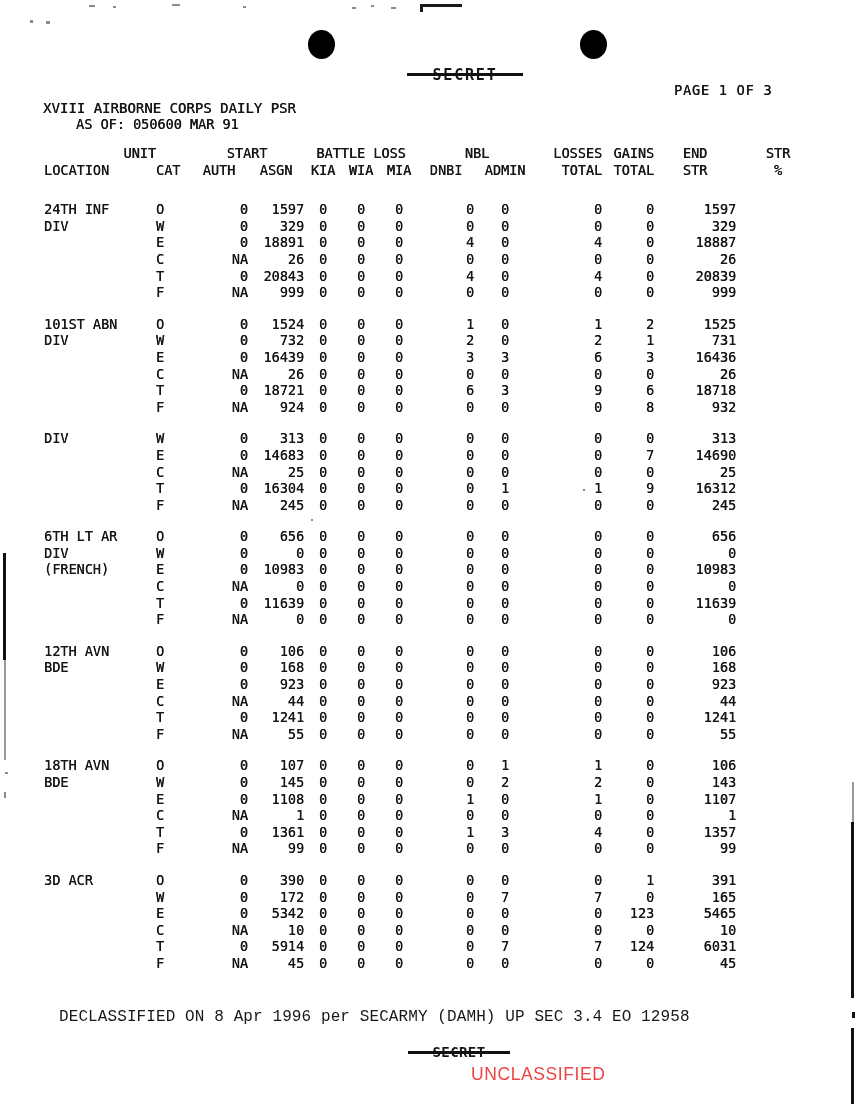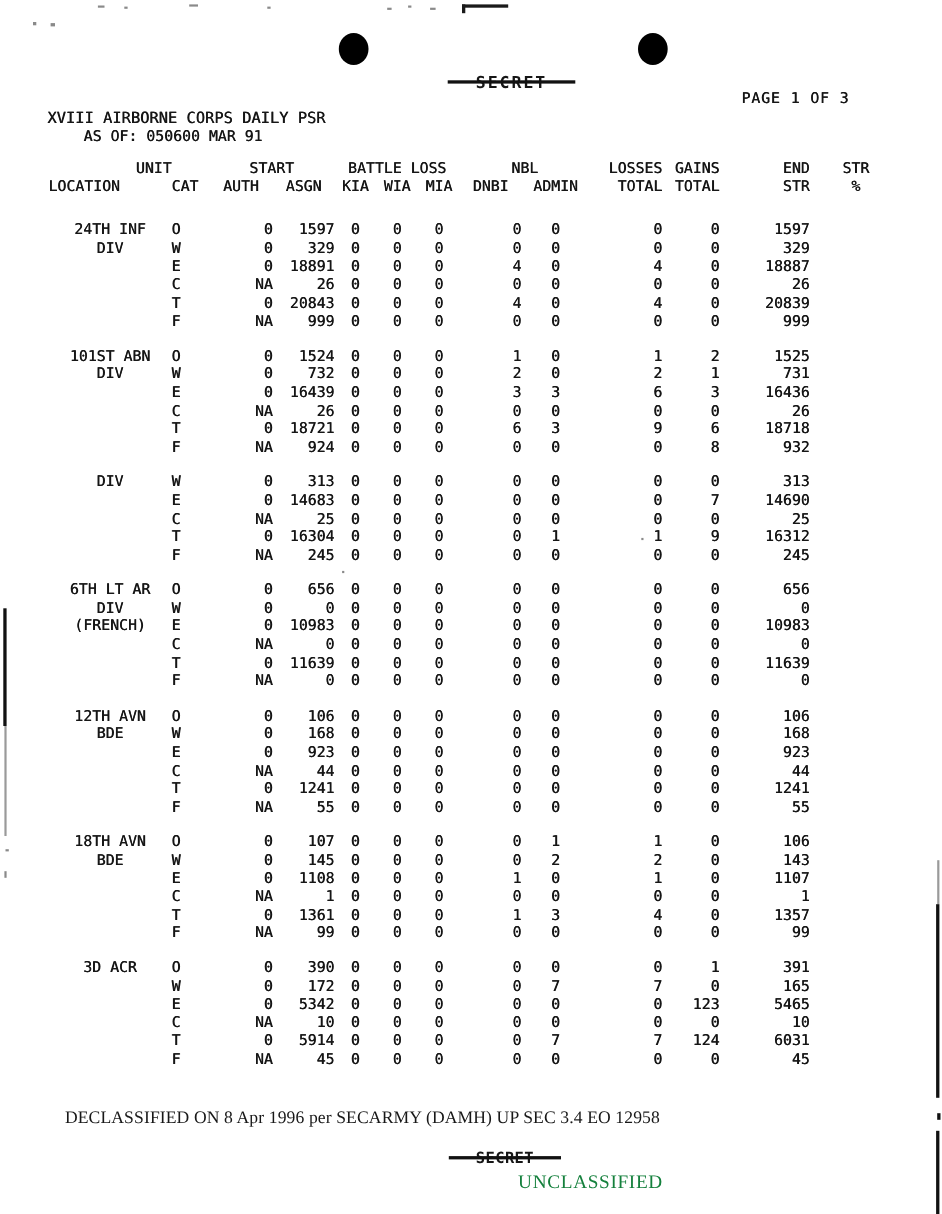--- a/index.html
+++ b/index.html
@@ -50,45 +50,45 @@
   .h-unit{text-align:right;padding-left:28px;}
   .h-location,.h-cat{text-align:left;}
   .h-start{text-align:center;}
   .h-auth,.h-asgn{text-align:center;}
   .h-bl{text-align:center;padding-left:30px;}
   .h-kia,.h-wia,.h-mia{text-align:center;}
   .h-nbl{text-align:center;}
   .h-dnbi{text-align:center;}
   .h-admin{text-align:center;}
   .h-ltotal,.h-losses,.h-gains,.h-gtotal{text-align:right;}
-  .h-end,.h-endstr{text-align:right;padding-right:26px;}
+  .h-end,.h-endstr{text-align:center;padding-right:26px;}
   .h-str,.h-pct{text-align:center;padding-left:36px;}
 
-  .c-unit{text-align:center;}
+  .c-unit{text-align:left;}
   .c-cat{text-align:left;}
   .c-auth{text-align:right;padding-right:14px;}
   .c-asgn{text-align:right;}
   .c-kia,.c-wia,.c-mia{text-align:center;}
   .c-dnbi{text-align:right;padding-right:11px;}
   .c-admin{text-align:center;}
   .c-losses,.c-gains{text-align:right;padding-right:2px;}
   .c-end{text-align:right;padding-right:3px;}
 
   tr.spacer td{height:15px;}
   tr.spacer.head-gap td{height:23px;}
 
   .declass{
     left:59px;top:1008px;
-    font-family:Liberation Serif, serif;
+    font-family:Liberation Mono, monospace;
     font-size:16px;color:#181818;letter-spacing:0.1px;
   }
   .unclass{
     left:471px;top:1064px;
-    font-family:Liberation Serif, serif;
-    font-size:17.5px;color:#15803d;letter-spacing:0.6px;
+    font-family:Liberation Sans, sans-serif;
+    font-size:17.5px;color:#ef4444;letter-spacing:0.6px;
   }
 
   
   .edge{position:absolute;background:#111;}
   .edge.gray{background:#9a9a9a;}
 </style>
 </head>
 <body>
 
 <div class="mark gray" style="left:89px;top:5px;width:6px;height:2px;"></div>

